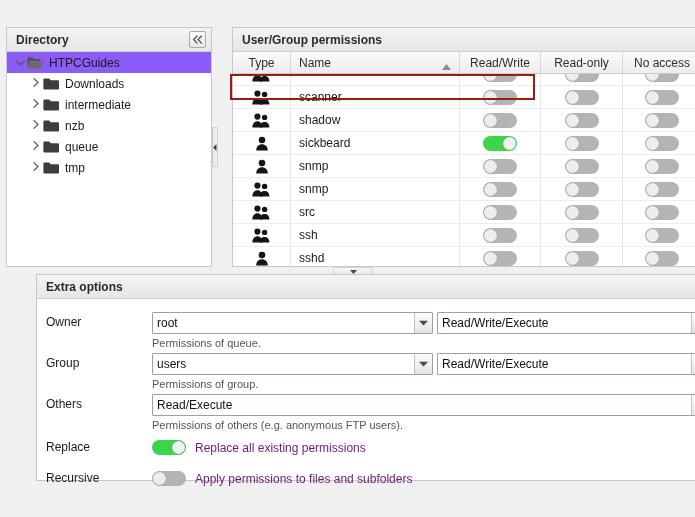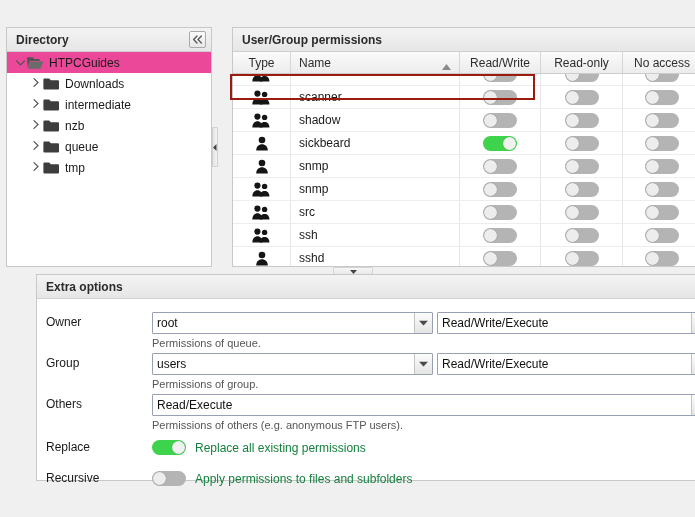--- a/index.html
+++ b/index.html
@@ -51,21 +51,21 @@
     position:absolute; right:5px; top:3px; width:17px; height:17px;
     background:linear-gradient(#fbfbfb,#e8e8e8);
     border:1px solid #aaa; border-radius:2px;
     display:flex; align-items:center; justify-content:center; cursor:pointer;
   }
 
   
   #dir-panel { left:6px; top:27px; width:206px; height:240px; }
   .tree { position:absolute; left:0; top:24px; right:0; bottom:0; background:#fff; overflow:hidden; }
   .tree-row { height:21px; display:flex; align-items:center; cursor:pointer; font-size:12px; }
-  .tree-row.root { background:#ec4899; padding-left:6px; }
+  .tree-row.root { background:#8b5cf6; padding-left:6px; }
   .tree-row.child { padding-left:22px; }
   .twisty { width:14px; flex:0 0 14px; text-align:center; color:#555; font-size:10px; line-height:1; }
   .folder { flex:0 0 17px; width:17px; height:13px; margin-right:5px; position:relative; }
   .folder svg { display:block; }
   .tree-label { color:#1a1a1a; }
 
   
   #v-splitter {
     position:absolute; left:212px; top:27px; width:6px; height:240px;
     background:#f0f0f0; cursor:col-resize;
@@ -146,21 +146,21 @@
   }
   .combo-wrap { position:absolute; height:22px; }
   .combo-arrow {
     position:absolute; right:1px; top:1px; width:18px; height:20px;
     background:linear-gradient(#fcfcfc,#e4e4e4);
     border-left:1px solid #c3c3c3;
     display:flex; align-items:center; justify-content:center;
     pointer-events:none;
   }
   .switch-row { position:absolute; left:115px; display:flex; align-items:center; gap:9px; }
-  .switch-label { font-size:12px; color:#15803d; }
+  .switch-label { font-size:12px; color:#701a75; }
 
   
   .footer { position:absolute; left:0; top:481px; width:695px; height:36px; }
   .btn {
     position:absolute; top:6px; height:22px;
     background:linear-gradient(#fdfdfd,#ececec);
     border:1px solid #b0b0b0; border-radius:2px;
     font-family:"Liberation Sans", sans-serif; font-size:12px; color:#1a1a1a;
     cursor:pointer;
   }

